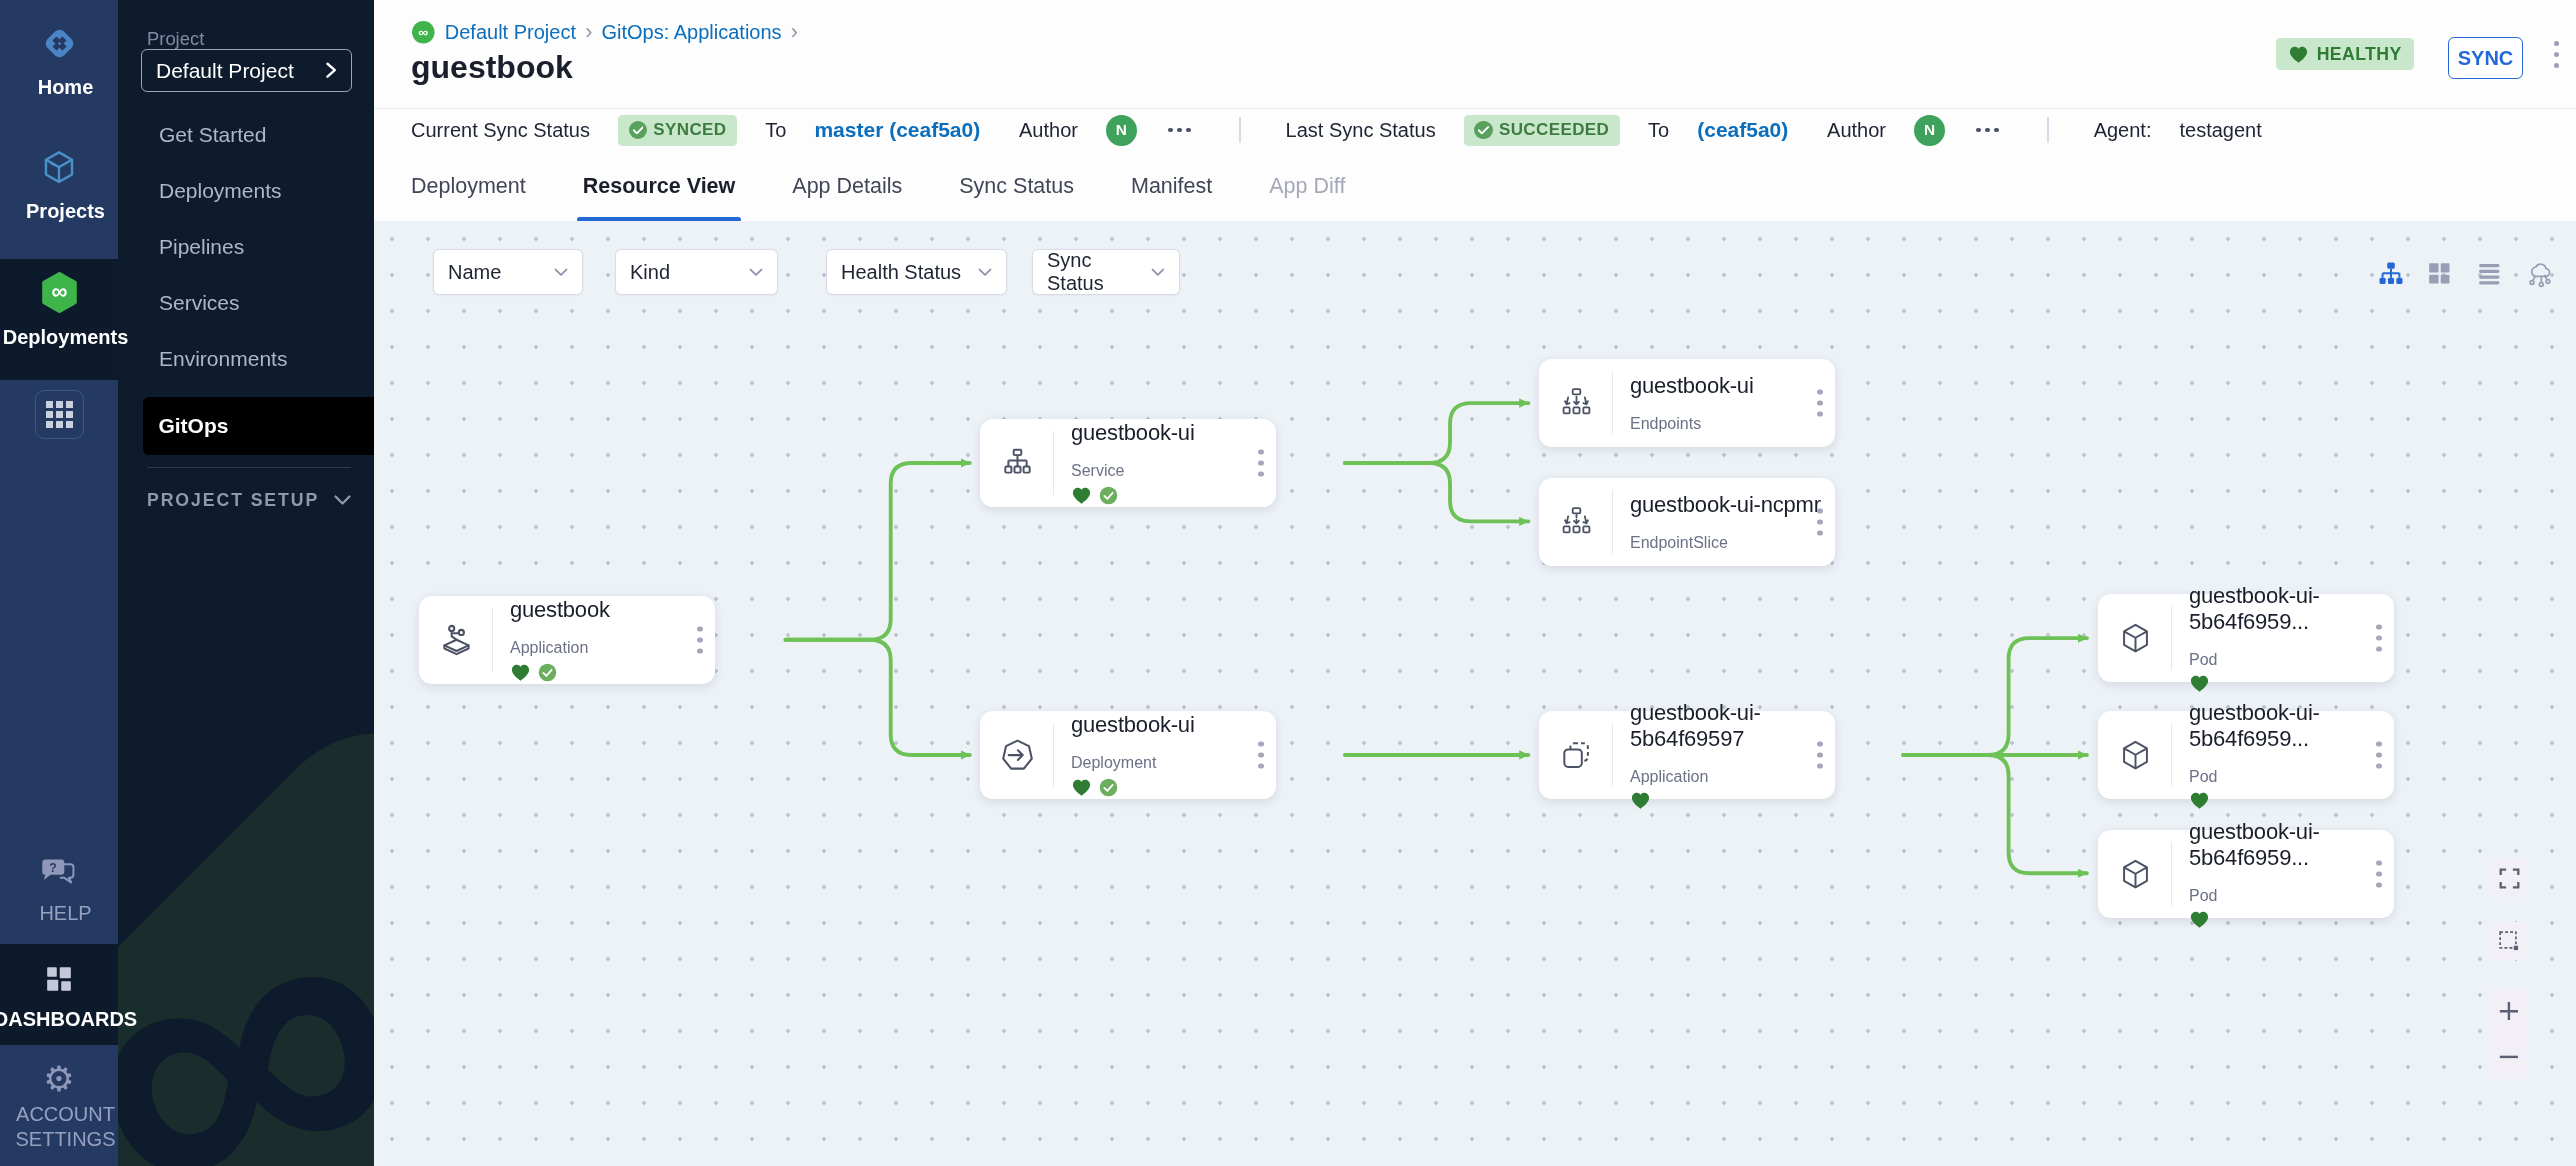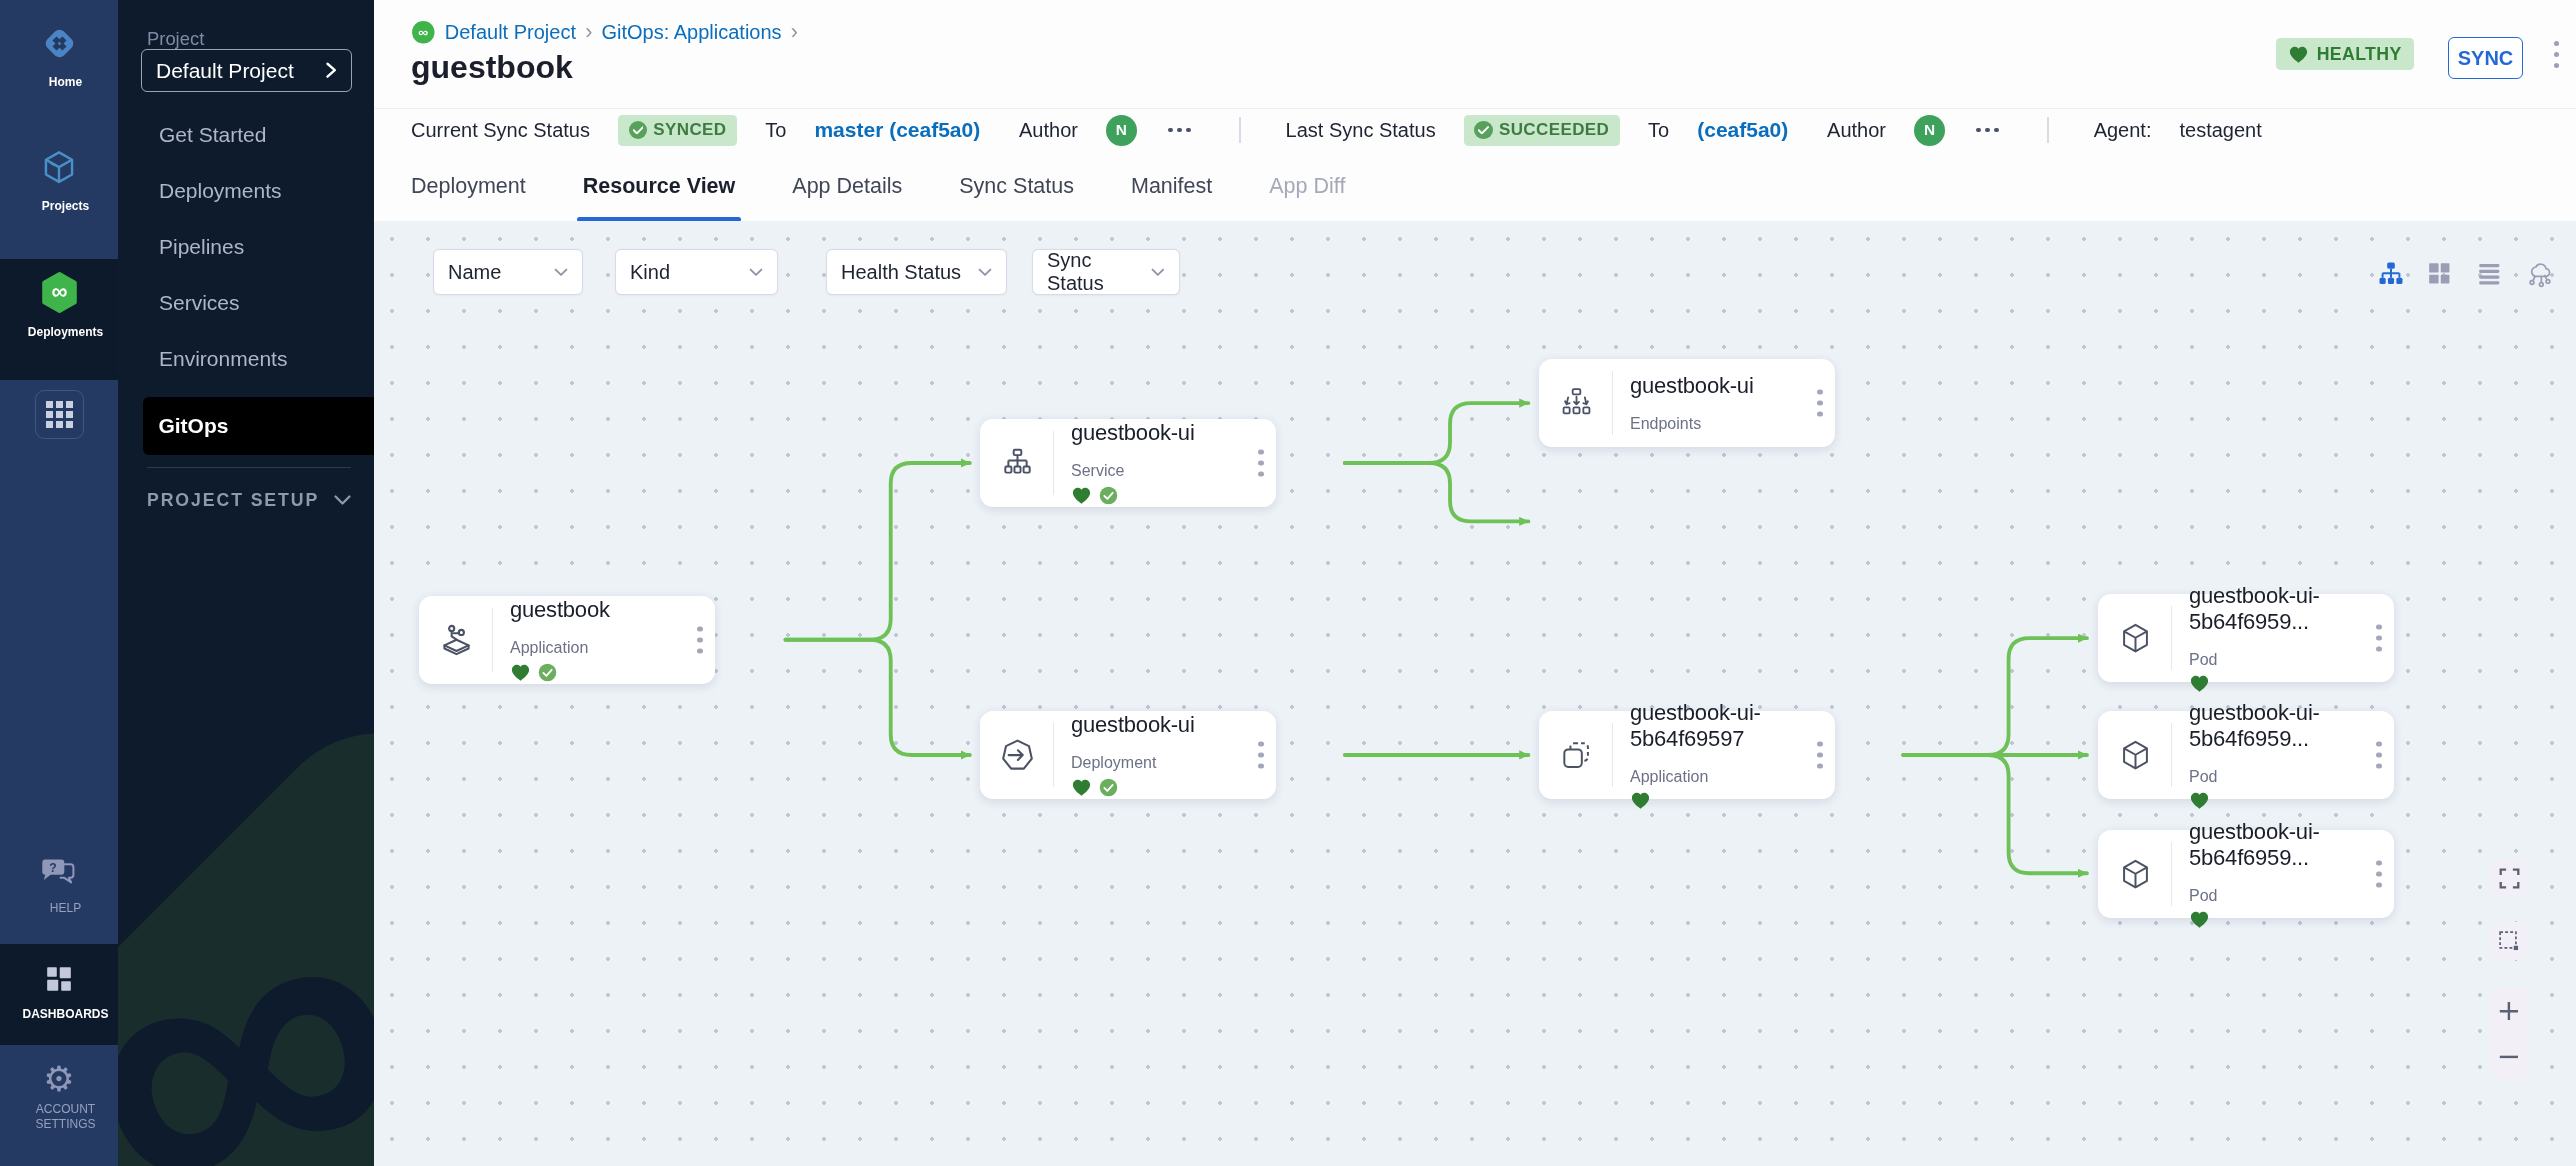--- a/index.html
+++ b/index.html
@@ -2,21 +2,21 @@
 <html style="font-size:12.3px"><head>
 <meta charset="utf-8">
 <style>
   * { margin:0; padding:0; box-sizing:border-box; }
   html,body { width:2576px; height:1167px; overflow:hidden; background:#fff;
     font-family:"Liberation Sans","DejaVu Sans",sans-serif; }
 
   
   #rail { position:absolute; left:0; top:0; width:118px; height:1167px; background:#243a62; z-index:30; }
   .rail-item { position:absolute; left:0; width:118px; display:flex; flex-direction:column; align-items:center; cursor:pointer; }
-  .rail-label { margin-top:7.7px; font-size:12px; font-weight:600; color:#fff; text-align:center; line-height:1.2;padding-left:13px; }
+  .rail-label { margin-top:7.7px; font-size:20px; font-weight:600; color:#fff; text-align:center; line-height:1.2;padding-left:13px; }
   .rail-label.muted { color:#96a0bf; font-weight:500; }
   .rail-dark { position:absolute; left:0; width:118px; background:#0c1a2b; }
   #mod-picker { position:absolute; left:35px; top:390px; width:49px; height:49px; border:1.5px solid #3c5984; border-radius:9.2px;
      display:flex; align-items:center; justify-content:center; cursor:pointer; }
   .grid9 { display:grid; grid-template-columns:repeat(3,7px); grid-gap:3.1px; }
   .grid9 i { width:7px; height:7px; background:#c9d0e0; }
 
   
   #projnav { position:absolute; left:118px; top:0; width:256px; height:1167px; background:#0d1b2c; overflow:hidden; z-index:20; }
   #pn-section { position:absolute; left:29px; top:28px; font-size:18.4px; color:#7e8aa6; }
@@ -458,20 +458,43 @@
       <div class="node-title">guestbook-ui</div>
       <div class="node-kind">Endpoints</div>
     </div>
     <div class="node-kebab kebab-v">
         <i></i>
         <i></i>
         <i></i>
       </div>
   </div>
 
+  <div class="node n3">
+    <div class="node-ic">
+      <svg width="35" height="35" viewBox="0 0 46 46" fill="none" stroke="#4b5263" stroke-width="2.4" stroke-linejoin="round" stroke-linecap="round">
+        <rect x="18" y="4" width="10" height="7" rx="1.5"></rect>
+        <path d="M12 15 L10 24 M10 24 L8 20 M10 24 L14 22.5"></path>
+        <path d="M23 13 V24" stroke-dasharray="3 3"></path>
+          <path d="M23 24 L19.8 20.8 M23 24 L26.2 20.8"></path>
+        <path d="M34 15 L36 24 M36 24 L32 22.5 M36 24 L38 20"></path>
+        <rect x="6" y="28" width="8" height="8" rx="1.5"></rect>
+          <rect x="19" y="28" width="8" height="8" rx="1.5"></rect>
+          <rect x="32" y="28" width="8" height="8" rx="1.5"></rect>
+      </svg>
+    </div>
+    <div class="node-body">
+      <div class="node-title">guestbook-ui-ncpmr</div>
+      <div class="node-kind">EndpointSlice</div>
+    </div>
+    <div class="node-kebab kebab-v">
+        <i></i>
+        <i></i>
+        <i></i>
+      </div>
+  </div>
 
   <div class="node n4">
     <div class="node-ic">
       <svg width="37" height="37" viewBox="0 0 46 46" fill="none" stroke="#4b5263" stroke-width="2.6" stroke-linejoin="round" stroke-linecap="round">
         <path d="M23 4.5 L37.3 11.4 L40.8 26.9 L30.9 39.3 L15.1 39.3 L5.2 26.9 L8.7 11.4 Z"></path>
         <path d="M12 22.5 H28 M23.5 16.5 L29.5 22.5 L23.5 28.5"></path>
       </svg>
     </div>
     <div class="node-body">
       <div class="node-title">guestbook-ui</div>

